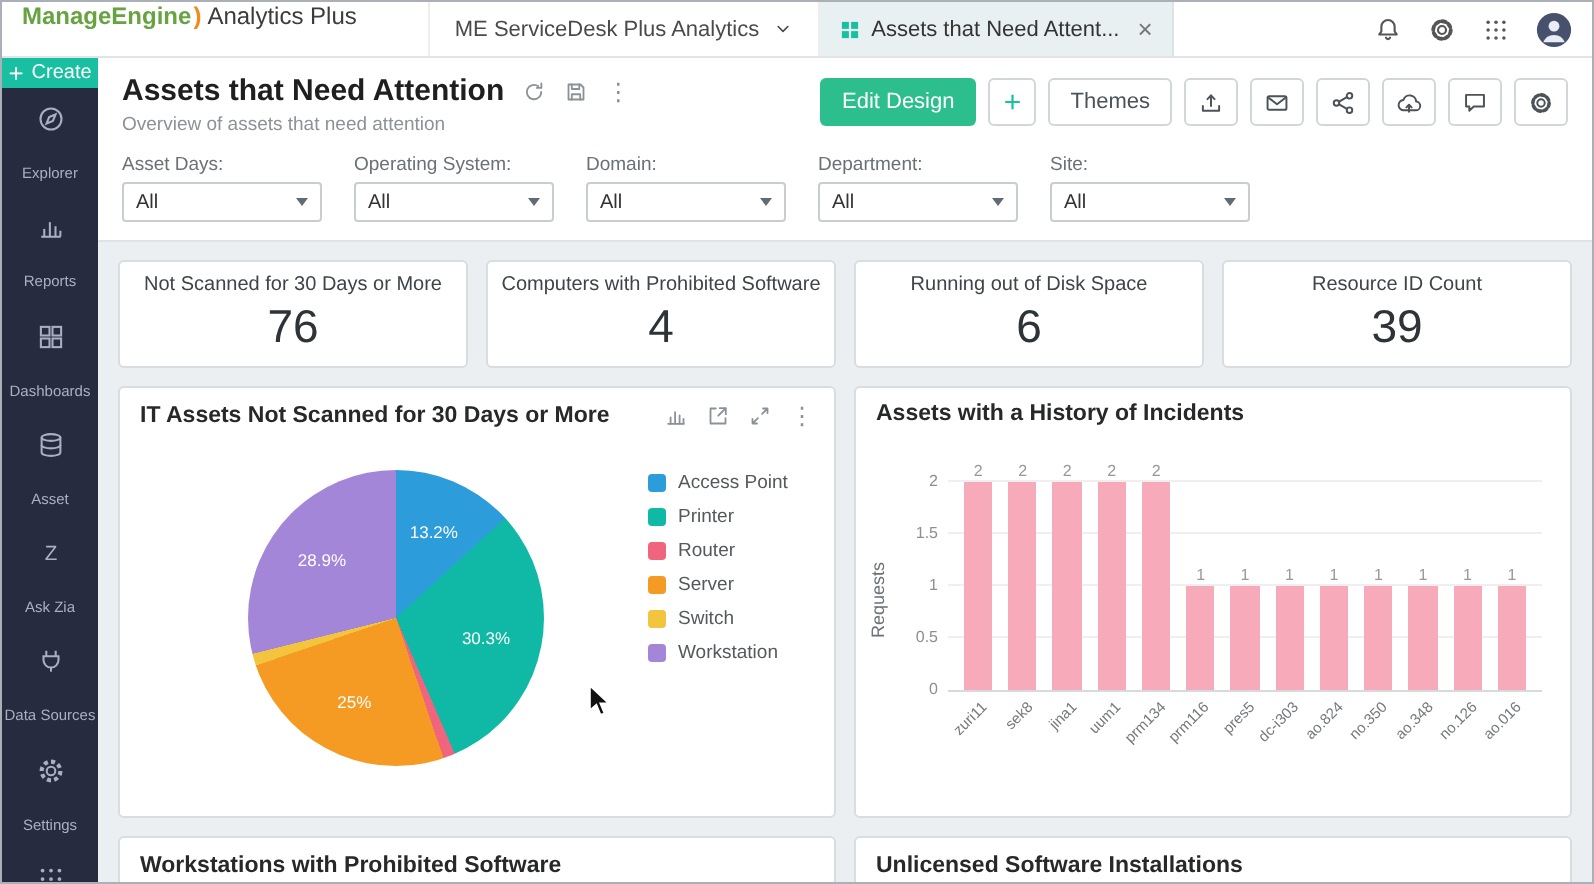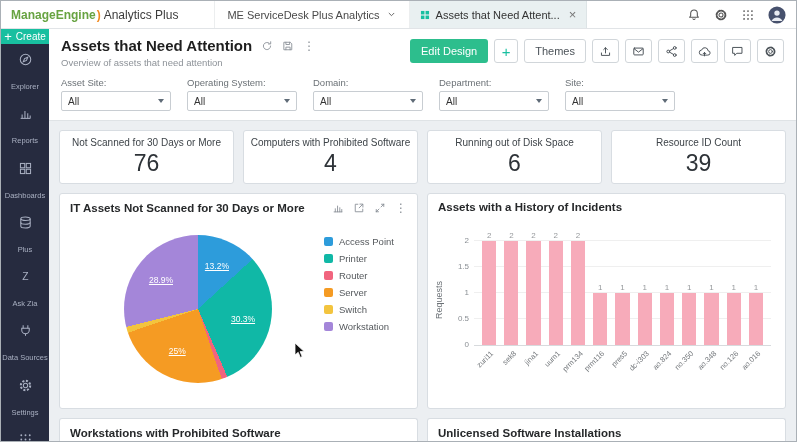--- a/index.html
+++ b/index.html
@@ -2,21 +2,21 @@
 <html><head>
 <meta charset="utf-8">
 <style>
   * { box-sizing: border-box; }
   html,body { margin:0; padding:0; }
   body { font-family:"Liberation Sans","DejaVu Sans",sans-serif; background:#f4f4f4; }
   .app { position:relative; width:797px; height:442px; background:#fff; border:1px solid #aab0b6; overflow:hidden; }
 
   
   .topbar { height:28px; display:flex; align-items:stretch; border-bottom:1px solid #e1e4e7; background:#fff; }
-  .brand { display:flex; align-items:center; padding:0 10px 0 10px; font-size:12px; white-space:nowrap; }
+  .brand { display:flex; align-items:flex-start; padding:0 10px 0 10px; font-size:12px; white-space:nowrap; }
   .brand .bm { color:#67a341; font-weight:bold; }
   .brand .bs { color:#f28a1e; font-weight:bold; margin:0 1px; }
   .brand .bp { color:#3c3c3c; margin-left:2px; }
   .tabs { display:flex; align-items:stretch; margin-left:26px;justify-content:flex-end; }
   .ws-tab { display:flex; align-items:center; gap:6px; padding:0 12px; font-size:11px; color:#4a4a4a; border-left:1px solid #eceeef; border-right:1px solid #eceeef; cursor:pointer; }
   .dash-tab { display:flex; align-items:center; gap:6px; padding:12px 10px; font-size:11px; color:#333; background:#e9f0f1; border-right:1px solid #dde4e6; cursor:pointer; }
   .tab-close { color:#777; font-size:13px; margin-left:3px; line-height:1; }
   .top-icons { margin-left:auto; display:flex; align-items:center; gap:13px; padding-right:10px; color:#555; }
   .tico { cursor:pointer; display:flex; align-items:center; }
 
@@ -40,40 +40,40 @@
   .subtitle { font-size:9.5px; color:#8d9298; margin-top:3px; }
   .ph-right { display:flex; align-items:center; gap:6px; padding-top:2px; }
   .btn-teal { background:#2dbe8d; color:#fff; border:none; border-radius:3px; height:24px; padding:0 11px; font-size:11px; cursor:pointer; font-family:inherit; }
   .btn-box { height:24px; min-width:24px; background:#fff; border:1px solid #d1d6da; border-radius:3px; display:flex; align-items:center; justify-content:center; font-size:11px; color:#4b5258; cursor:pointer; font-family:inherit; }
   .btn-plus { color:#18bfa0; font-size:15px; width:24px; padding:0; }
   .btn-themes { padding:0 10px; }
 
   
   .filter-bar { background:#fff; display:flex; gap:16px; padding:5px 12px 9px; border-bottom:1px solid #dfe3e6; }
   .filter label { display:block; font-size:9.5px; color:#6b7176; margin-bottom:3px; }
-  .fselect { width:110px; height:20px; border:1px solid #c8cdd2; border-radius:2px; background:#fff; display:flex; align-items:center; justify-content:space-between; padding:0 6px; font-size:10px; color:#333; cursor:pointer; }
+  .fselect { width:100px; height:20px; border:1px solid #c8cdd2; border-radius:2px; background:#fff; display:flex; align-items:center; justify-content:space-between; padding:0 6px; font-size:10px; color:#333; cursor:pointer; }
   .caret { width:0; height:0; border-left:3.5px solid transparent; border-right:3.5px solid transparent; border-top:4px solid #5f6b77; }
 
   
   .dash { flex:1; padding:9px 10px 0; display:flex; flex-direction:column; gap:9px; overflow:hidden; }
   .kpi-row { display:flex; gap:9px; flex:none; }
   .kpi { flex:1; background:#fff; border:1px solid #d8dde2; border-radius:3px; text-align:center; padding:6px 4px 6px; }
   .kpi-title { font-size:10px; color:#3e4449; }
   .kpi-value { font-size:23px; color:#2e3338; margin-top:2px; }
 
   .chart-row { display:flex; gap:9px; height:216px; flex:none; }
   .panel { flex:1; min-width:0; background:#fff; border:1px solid #d8dde2; border-radius:3px; display:flex; flex-direction:column; }
   .panel-head { display:flex; align-items:center; justify-content:space-between; padding:7px 10px 3px; }
   .panel-head h2 { font-size:11.5px; margin:0; color:#26282a; font-weight:bold; }
   .panel-tools { display:flex; align-items:center; gap:9px; color:#8b9198; }
 
   
   .pie-body { flex:1; display:flex; align-items:center; padding:2px 8px 10px 64px; gap:52px; position:relative; }
   .pie { width:148px; height:148px; border-radius:50%; position:relative; flex:none; }
-  .pie-label { position:absolute; font-size:8.5px; color:#fff; transform:translate(-50%,-50%);text-decoration:underline; }
+  .pie-label { position:absolute; font-size:8.5px; color:#fff; transform:translate(-50%,-50%); }
   .legend { display:flex; flex-direction:column; gap:6px; align-self:flex-start; margin-top:16px; }
   .lg-item { display:flex; align-items:center; gap:6px; font-size:9.5px; color:#55595d; cursor:pointer; }
   .lg-sq { width:9px; height:9px; border-radius:2px; flex:none; }
 
   
   .bar-body { flex:1; display:flex; padding:4px 10px 2px 6px; min-height:0; }
   .ylab { writing-mode:vertical-rl; transform:rotate(180deg); font-size:9px; color:#6b7176; align-self:center; margin-bottom:26px; flex:none; }
   .plot-wrap { flex:1; min-width:0; display:flex; flex-direction:column; padding-top:6px; }
   .plot { position:relative; height:120px; margin:0 4px 0 30px; border-bottom:1px solid #d7dadd; }
   .gridline { position:absolute; left:0; right:0; height:1px; background:#efefef; }
@@ -272,21 +272,21 @@
       <div class="side-item">
         <svg class="sic" width="15" height="15" viewBox="0 0 16 16">
             <use href="#s-dash"></use>
           </svg>
         <span>Dashboards</span>
       </div>
       <div class="side-item">
         <svg class="sic" width="15" height="15" viewBox="0 0 16 16">
             <use href="#s-data"></use>
           </svg>
-        <span>Plus</span>
+        <span>Asset</span>
       </div>
       <div class="side-item">
         <svg class="sic" width="15" height="15" viewBox="0 0 16 16">
             <use href="#s-zia"></use>
           </svg>
         <span>Ask Zia</span>
       </div>
       <div class="side-item">
         <svg class="sic" width="15" height="15" viewBox="0 0 16 16">
             <use href="#s-source"></use>
@@ -359,21 +359,21 @@
           <button class="btn-box">
               <svg class="ic" width="13" height="13" viewBox="0 0 16 16">
                 <use href="#i-gear"></use>
               </svg>
             </button>
         </div>
       </div>
 
       <div class="filter-bar">
         <div class="filter">
-          <label>Asset Site:</label>
+          <label>Asset Days:</label>
           <div class="fselect">
               <span>All</span>
               <i class="caret"></i>
             </div>
         </div>
         <div class="filter">
           <label>Operating System:</label>
           <div class="fselect">
               <span>All</span>
               <i class="caret"></i>

